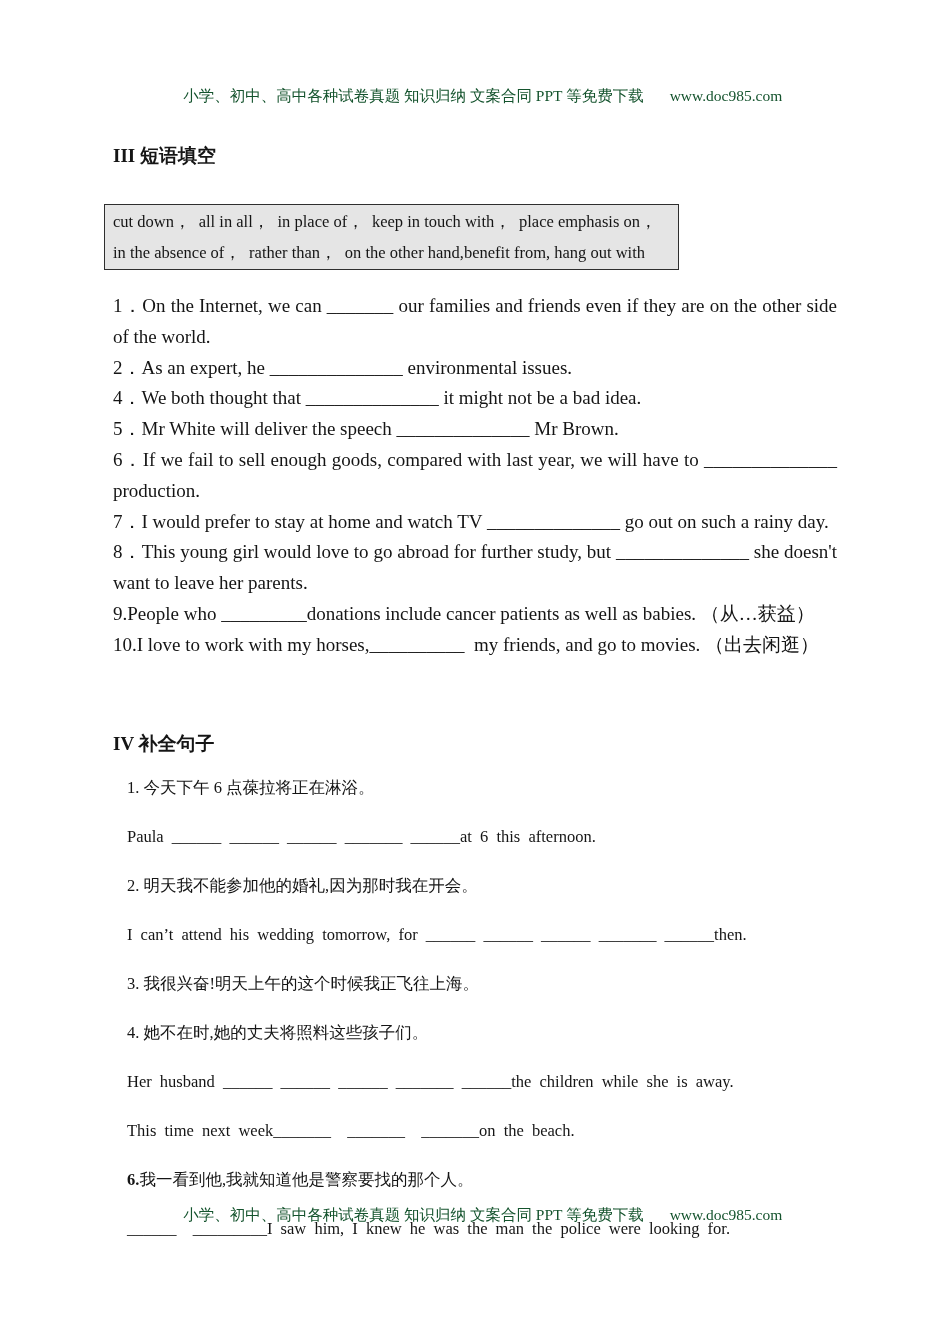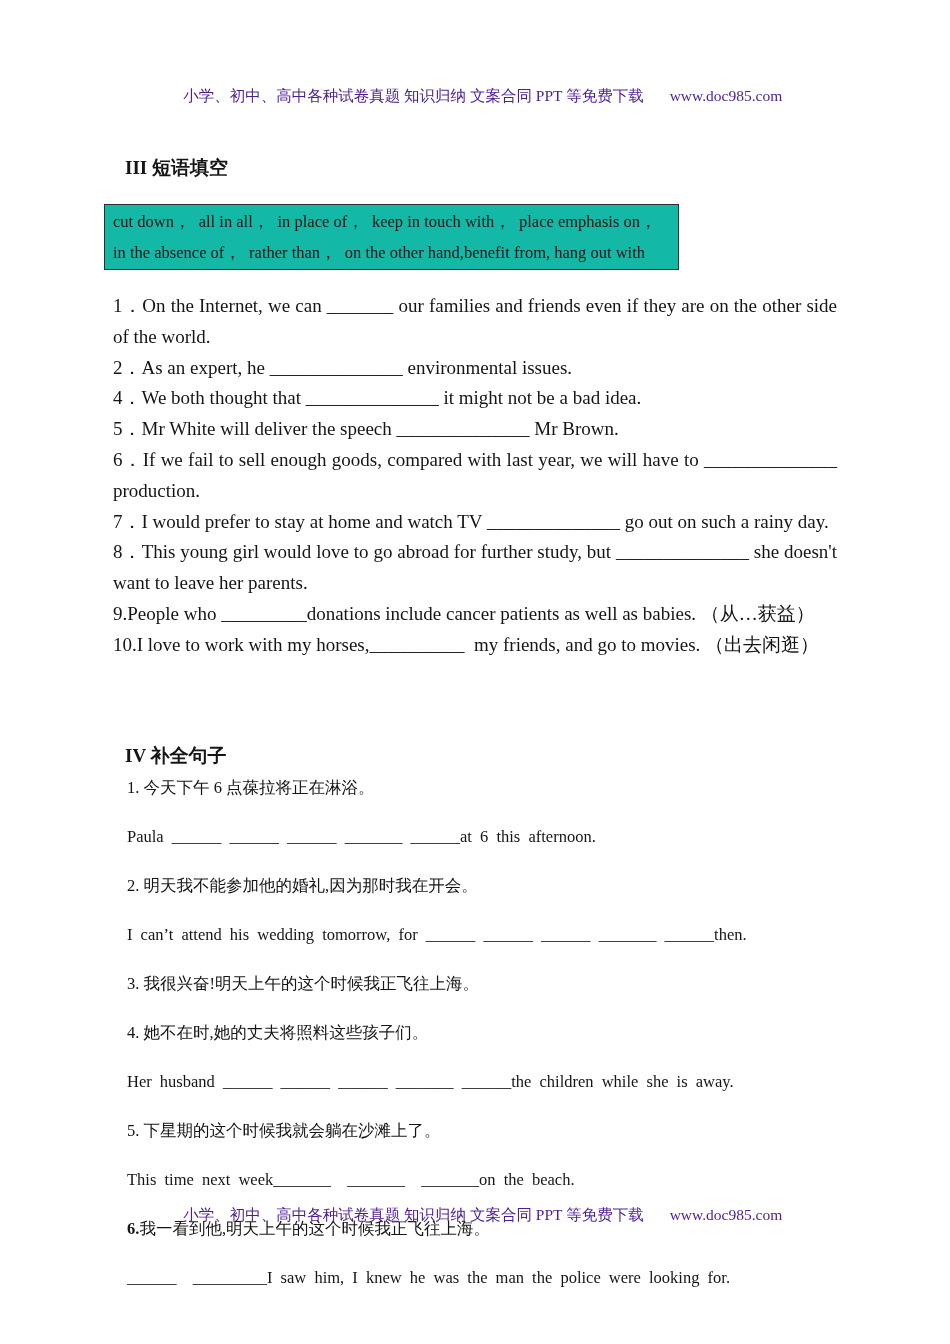--- a/index.html
+++ b/index.html
@@ -3,35 +3,35 @@
 <meta charset="utf-8">
 <style>
   html,body { margin:0; padding:0; background:#ffffff; }
   .page {
     position:relative; width:950px; height:1344px; background:#ffffff;
     font-family:"Liberation Serif","DejaVu Serif",serif; color:#151515;
     overflow:hidden;
   }
   .running-head {
     position:absolute; left:0; width:950px; text-align:center;
-    font-size:15.5px; white-space:pre; color:#4c1d95;
+    font-size:15.5px; white-space:pre; color:#14532d;
   }
   .running-head .url { margin-left:26px; }
   .header-line { top:68px; }
   .footer-line { top:1187px; }
   .sec-title {
-    position:absolute; left:113px; margin:12px;
+    position:absolute; left:113px; margin:0;
     font-size:19px; font-weight:bold; white-space:pre;
   }
   #sec3-title { top:143px; }
   #sec4-title { top:731px; }
   .phrase-box {
     position:absolute; top:204px; left:104px; width:575px;
     box-sizing:border-box; border:1.5px solid #2e2e2e; padding:1px 8px;
-    background:#14b8a6;
+    background:#e5e5e5;
   }
   .phrase-box p { margin:0; font-size:16.5px; line-height:31px; white-space:pre; }
   .q-list { position:absolute; left:113px; width:724px; }
   #sec3-questions { top:291px; }
   #sec3-questions p {
     margin:0; font-size:19px; line-height:30.8px;
     text-align:justify; white-space:pre-wrap;
   }
   #sec4-items { top:756px; }
   #sec4-items p { margin:14px; font-size:16.5px; line-height:35px; white-space:pre-wrap; }
@@ -73,24 +73,23 @@
     <p class="en">Paula ______ ______ ______ _______ ______at 6 this afternoon.</p>
 
     <p class="cn"><span class="bold-num"></span><span>2. 明天我不能参加他的婚礼,因为那时我在开会。</span></p>
     <p class="en">I can’t attend his wedding tomorrow, for ______ ______ ______ _______ ______then.</p>
 
     <p class="cn"><span class="bold-num"></span><span>3. 我很兴奋!明天上午的这个时候我正飞往上海。</span></p>
 
     <p class="cn"><span class="bold-num"></span><span>4. 她不在时,她的丈夫将照料这些孩子们。</span></p>
     <p class="en">Her husband ______ ______ ______ _______ ______the children while she is away.</p>
 
-    <p class="cn"><span class="bold-num"></span><span>5. 下星期的这个时候我就会躺在沙滩上了。</span></p>
     <p class="en">This time next week_______  _______  _______on the beach.</p>
 
-    <p class="cn"><span class="bold-num">6.</span><span>我一看到他,明天上午的这个时候我正飞往上海。</span></p>
+    <p class="cn"><span class="bold-num">6.</span><span>我一看到他,我就知道他是警察要找的那个人。</span></p>
     <p class="en">______  _________I saw him, I knew he was the man the police were looking for.</p>
   </div>
 
   <div class="running-head footer-line">
     <span>小学、初中、高中各种试卷真题 知识归纳 文案合同 PPT 等免费下载</span><span class="url">www.doc985.com</span>
   </div>
 
 </div>
 
 </body></html>

